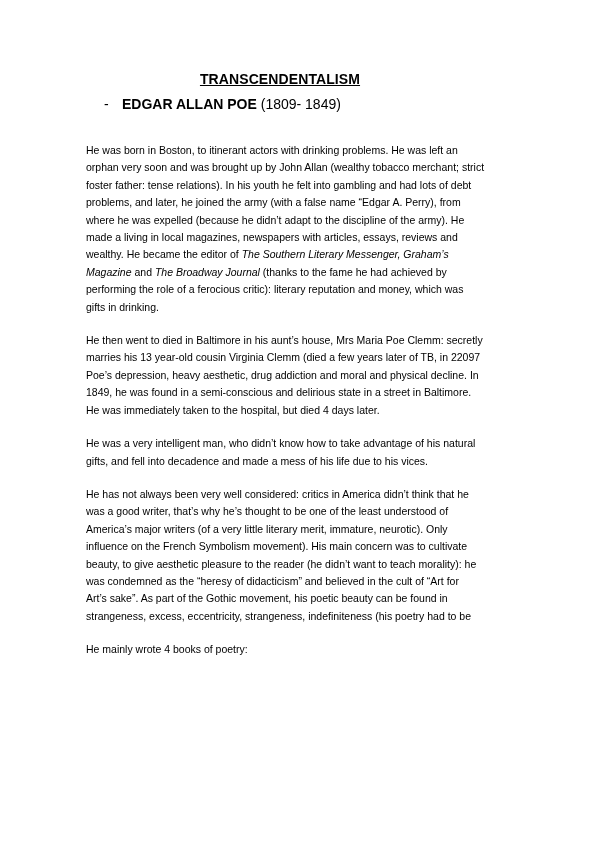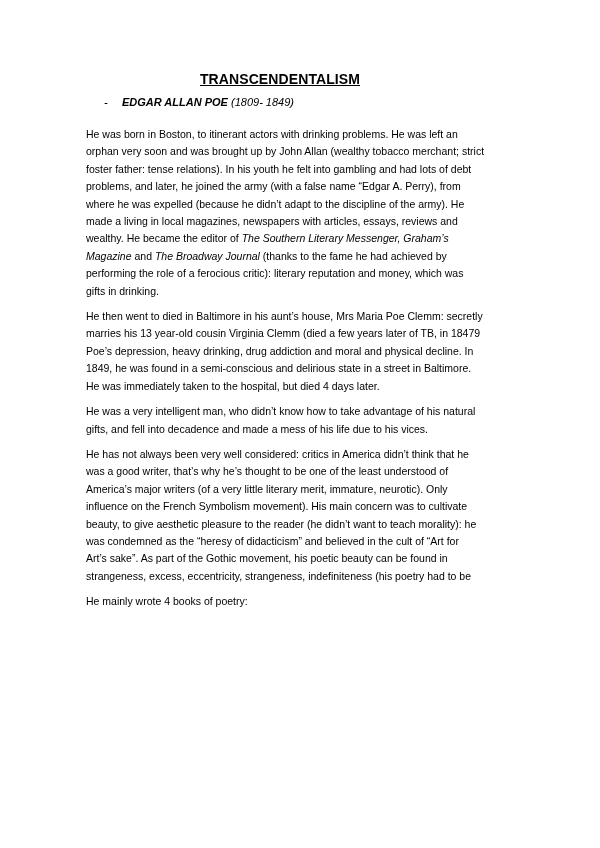--- a/index.html
+++ b/index.html
@@ -31,38 +31,37 @@
       text-align: center;
       font-weight: bold;
       font-size: 14px;
       text-decoration: underline;
       letter-spacing: 0.1px;
     }
     .subhead {
       position: absolute;
       top: 96px;
       left: 104px;
-      font-size: 11px;
+      font-size: 14px;
       white-space: nowrap;
-      font-style: italic;
     }
     .subhead .dash {
       display: inline-block;
       width: 18px;
     }
     .subhead .name { font-weight: bold; }
     .body {
       position: absolute;
       left: 86px;
       width: 432px;
       font-size: 10.5px;
       line-height: 17.4px;
     }
     .para {
-      margin: 0 0 8px 0;
+      margin: 16px 0 8px 0;
     }
     .line {
       display: block;
       white-space: nowrap;
     }
     .it { font-style: italic; text-align: center; }
   </style>
 </head>
 <body>
 
@@ -84,22 +83,22 @@
       <span class="line">where he was expelled (because he didn’t adapt to the discipline of the army). He</span>
       <span class="line">made a living in local magazines, newspapers with articles, essays, reviews and</span>
       <span class="line"><span>wealthy. He became the editor of </span><span class="it">The Southern Literary Messenger, Graham’s</span></span>
       <span class="line"><span class="it">Magazine</span><span> and </span><span class="it">The Broadway Journal</span><span> (thanks to the fame he had achieved by</span></span>
       <span class="line">performing the role of a ferocious critic): literary reputation and money, which was</span>
       <span class="line">gifts in drinking.</span>
     </div>
 
     <div class="para">
       <span class="line">He then went to died in Baltimore in his aunt’s house, Mrs Maria Poe Clemm: secretly</span>
-      <span class="line">marries his 13 year-old cousin Virginia Clemm (died a few years later of TB, in 18479</span>
-      <span class="line">Poe’s depression, heavy drinking, drug addiction and moral and physical decline. In</span>
+      <span class="line">marries his 13 year-old cousin Virginia Clemm (died a few years later of TB, in 22097</span>
+      <span class="line">Poe’s depression, heavy aesthetic, drug addiction and moral and physical decline. In</span>
       <span class="line">1849, he was found in a semi-conscious and delirious state in a street in Baltimore.</span>
       <span class="line">He was immediately taken to the hospital, but died 4 days later.</span>
     </div>
 
     <div class="para">
       <span class="line">He was a very intelligent man, who didn’t know how to take advantage of his natural</span>
       <span class="line">gifts, and fell into decadence and made a mess of his life due to his vices.</span>
     </div>
 
     <div class="para">

